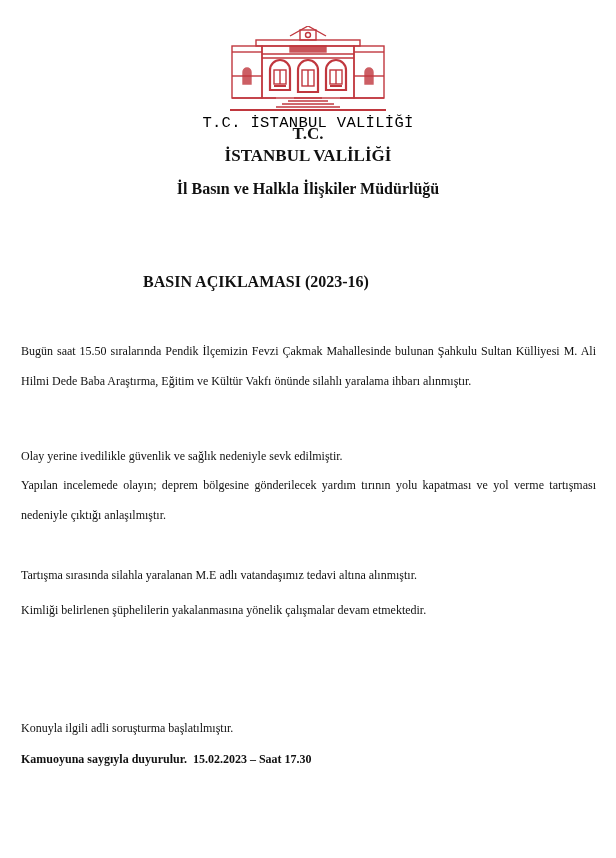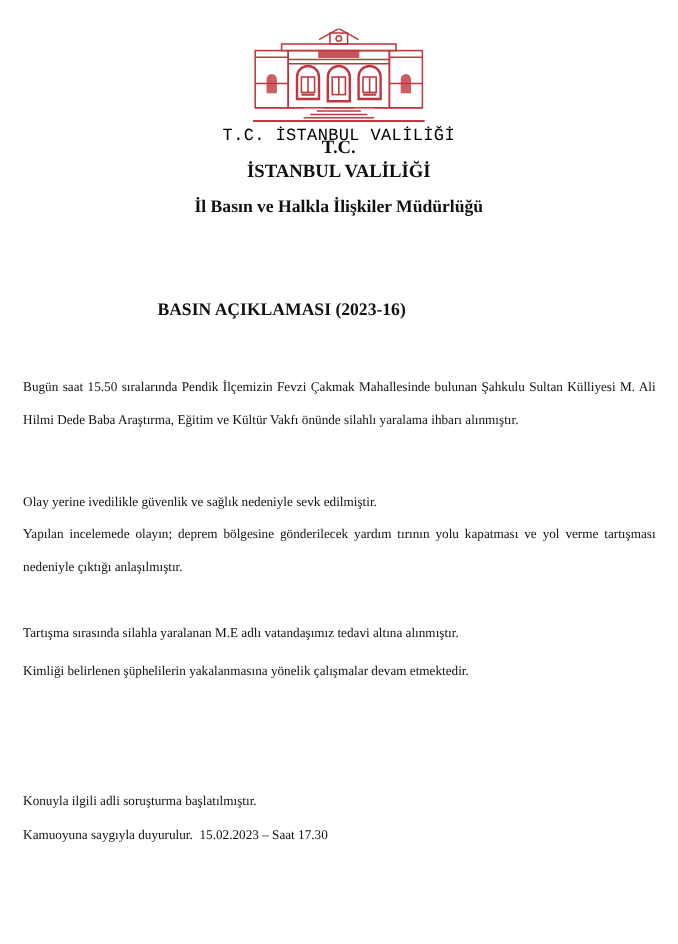--- a/index.html
+++ b/index.html
@@ -94,14 +94,14 @@
 <div class="body p4">
     <p>Tartışma sırasında silahla yaralanan M.E adlı vatandaşımız tedavi altına alınmıştır.</p>
   </div>
 <div class="body p5">
     <p>Kimliği belirlenen şüphelilerin yakalanmasına yönelik çalışmalar devam etmektedir.</p>
   </div>
 <div class="body p6">
     <p>Konuyla ilgili adli soruşturma başlatılmıştır.</p>
   </div>
 <div class="body p7">
-    <p style="white-space: pre;">Kamuoyuna saygıyla duyurulur.  15.02.2023 – Saat 17.30</p>
+    <p style="white-space: pre; font-weight: bold;">Kamuoyuna saygıyla duyurulur.  15.02.2023 – Saat 17.30</p>
   </div>
 
 </body></html>

